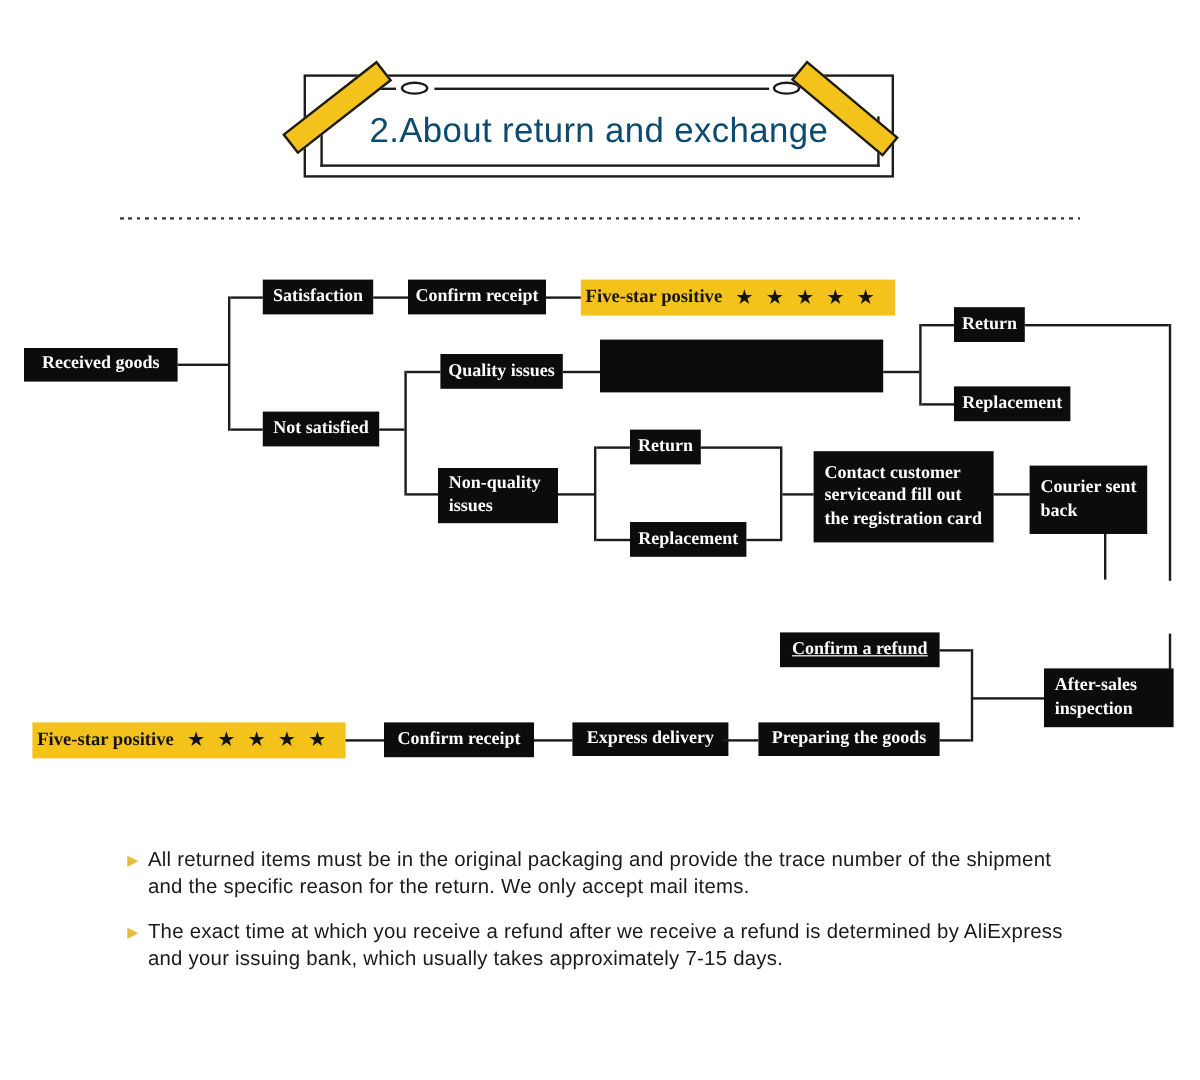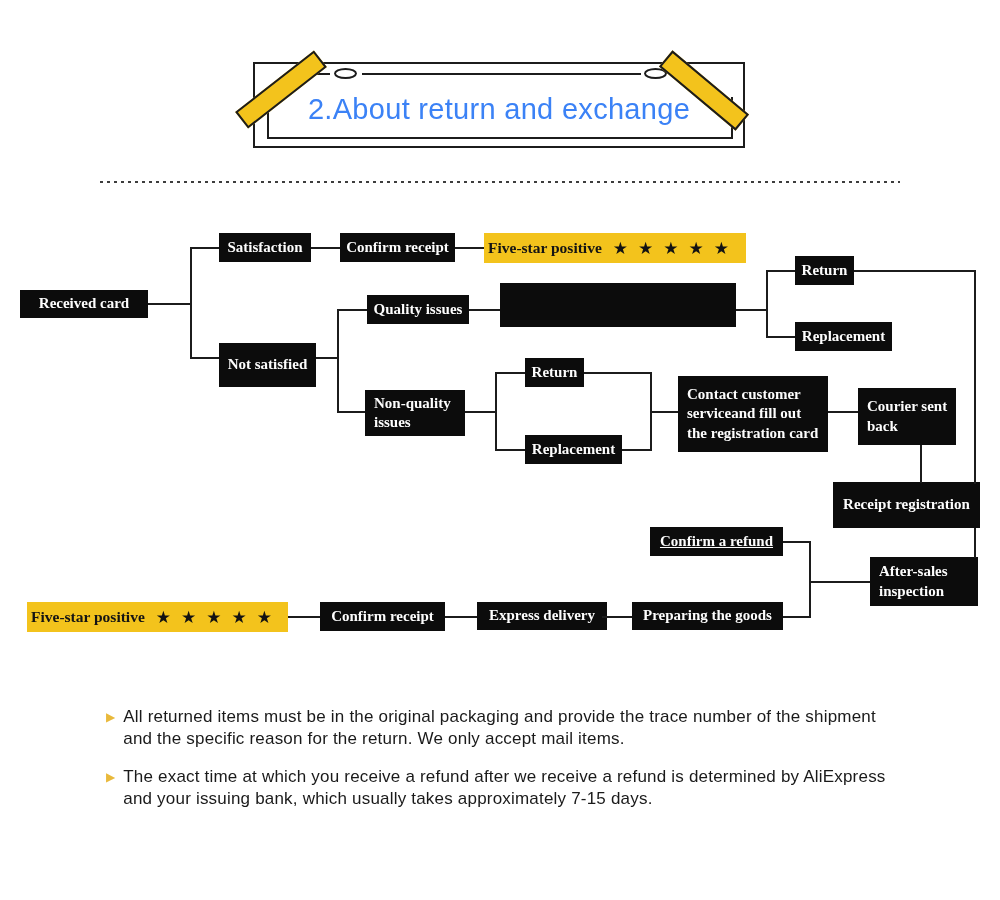--- a/index.html
+++ b/index.html
@@ -12,21 +12,21 @@
   .banner-inner{position:absolute;left:267px;top:97px;width:466px;height:42px;
                 border:2px solid #1c1c1c;border-top:none;box-sizing:border-box;}
   .deco-dash{position:absolute;height:2px;background:#1c1c1c;}
   .deco-circle{position:absolute;width:23px;height:11px;border:2px solid #1c1c1c;
                border-radius:50%;box-sizing:border-box;background:#fff;}
   .tape{position:absolute;width:100px;height:21px;background:#F3C31C;
         border:2px solid #1c1c1c;box-sizing:border-box;}
   .tape-left{left:231px;top:79px;transform:rotate(-38deg);}
   .tape-right{left:654px;top:80px;transform:rotate(40deg);}
   .banner-title{position:absolute;left:253px;top:93px;width:492px;text-align:center;
-                font-size:29px;color:#3b82f6;letter-spacing:.3px;}
+                font-size:29px;color:#0c4a6e;letter-spacing:.3px;}
 
   
   .separator{position:absolute;left:100px;top:181px;width:800px;height:2px;
              background:repeating-linear-gradient(90deg,#3d3d3d 0 3px,transparent 3px 7px);}
 
   
   #flowchart{position:absolute;left:0;top:0;width:1000px;height:900px;}
   .node{position:absolute;box-sizing:border-box;display:flex;align-items:center;
         justify-content:center;font-family:"Liberation Serif",serif;font-weight:bold;
         font-size:15px;}
@@ -64,21 +64,21 @@
     <div class="tape tape-left"></div>
     <div class="tape tape-right"></div>
     <div class="banner-title">2.About return and exchange</div>
   </div>
 
   <div class="separator"></div>
 
   <div id="flowchart">
       <div class="node black" style="left: 20px; top: 290px; width: 128px; height: 28px;">
         <div class="node-text">
-          <div>Received card</div>
+          <div>Received goods</div>
         </div>
       </div>
       <div class="node black" style="left: 219px; top: 233px; width: 92px; height: 29px;">
         <div class="node-text">
           <div>Satisfaction</div>
         </div>
       </div>
       <div class="node black" style="left: 340px; top: 233px; width: 115px; height: 29px;">
         <div class="node-text">
           <div>Confirm receipt</div>
@@ -94,21 +94,21 @@
           <span>★</span>
           <span>★</span>
           <span>★</span>
         </div>
       </div>
       <div class="node black" style="left: 367px; top: 295px; width: 102px; height: 29px;">
         <div class="node-text">
           <div>Quality issues</div>
         </div>
       </div>
-      <div class="node black" style="left: 219px; top: 343px; width: 97px; height: 44px;">
+      <div class="node black" style="left: 219px; top: 343px; width: 97px; height: 29px;">
         <div class="node-text">
           <div>Not satisfied</div>
         </div>
       </div>
       <div class="node black multi" style="left: 500px; top: 283px; width: 236px; height: 44px;">
         <div class="node-text">
         </div>
       </div>
       <div class="node black" style="left: 795px; top: 256px; width: 59px; height: 29px;">
         <div class="node-text">
@@ -140,25 +140,20 @@
         <div class="node-text">
           <div>Contact customer</div>
           <div>serviceand fill out</div>
           <div>the registration card</div>
         </div>
       </div>
       <div class="node black multi" style="left: 858px; top: 388px; width: 98px; height: 57px;">
         <div class="node-text">
           <div>Courier sent</div>
           <div>back</div>
-        </div>
-      </div>
-      <div class="node black" style="left: 833px; top: 482px; width: 147px; height: 46px;">
-        <div class="node-text">
-          <div>Receipt registration</div>
         </div>
       </div>
       <div class="node black" style="left: 650px; top: 527px; width: 133px; height: 29px; text-decoration: underline;">
         <div class="node-text">
           <div>Confirm a refund</div>
         </div>
       </div>
       <div class="node black multi" style="left: 870px; top: 557px; width: 108px; height: 49px;">
         <div class="node-text">
           <div>After-sales</div>

